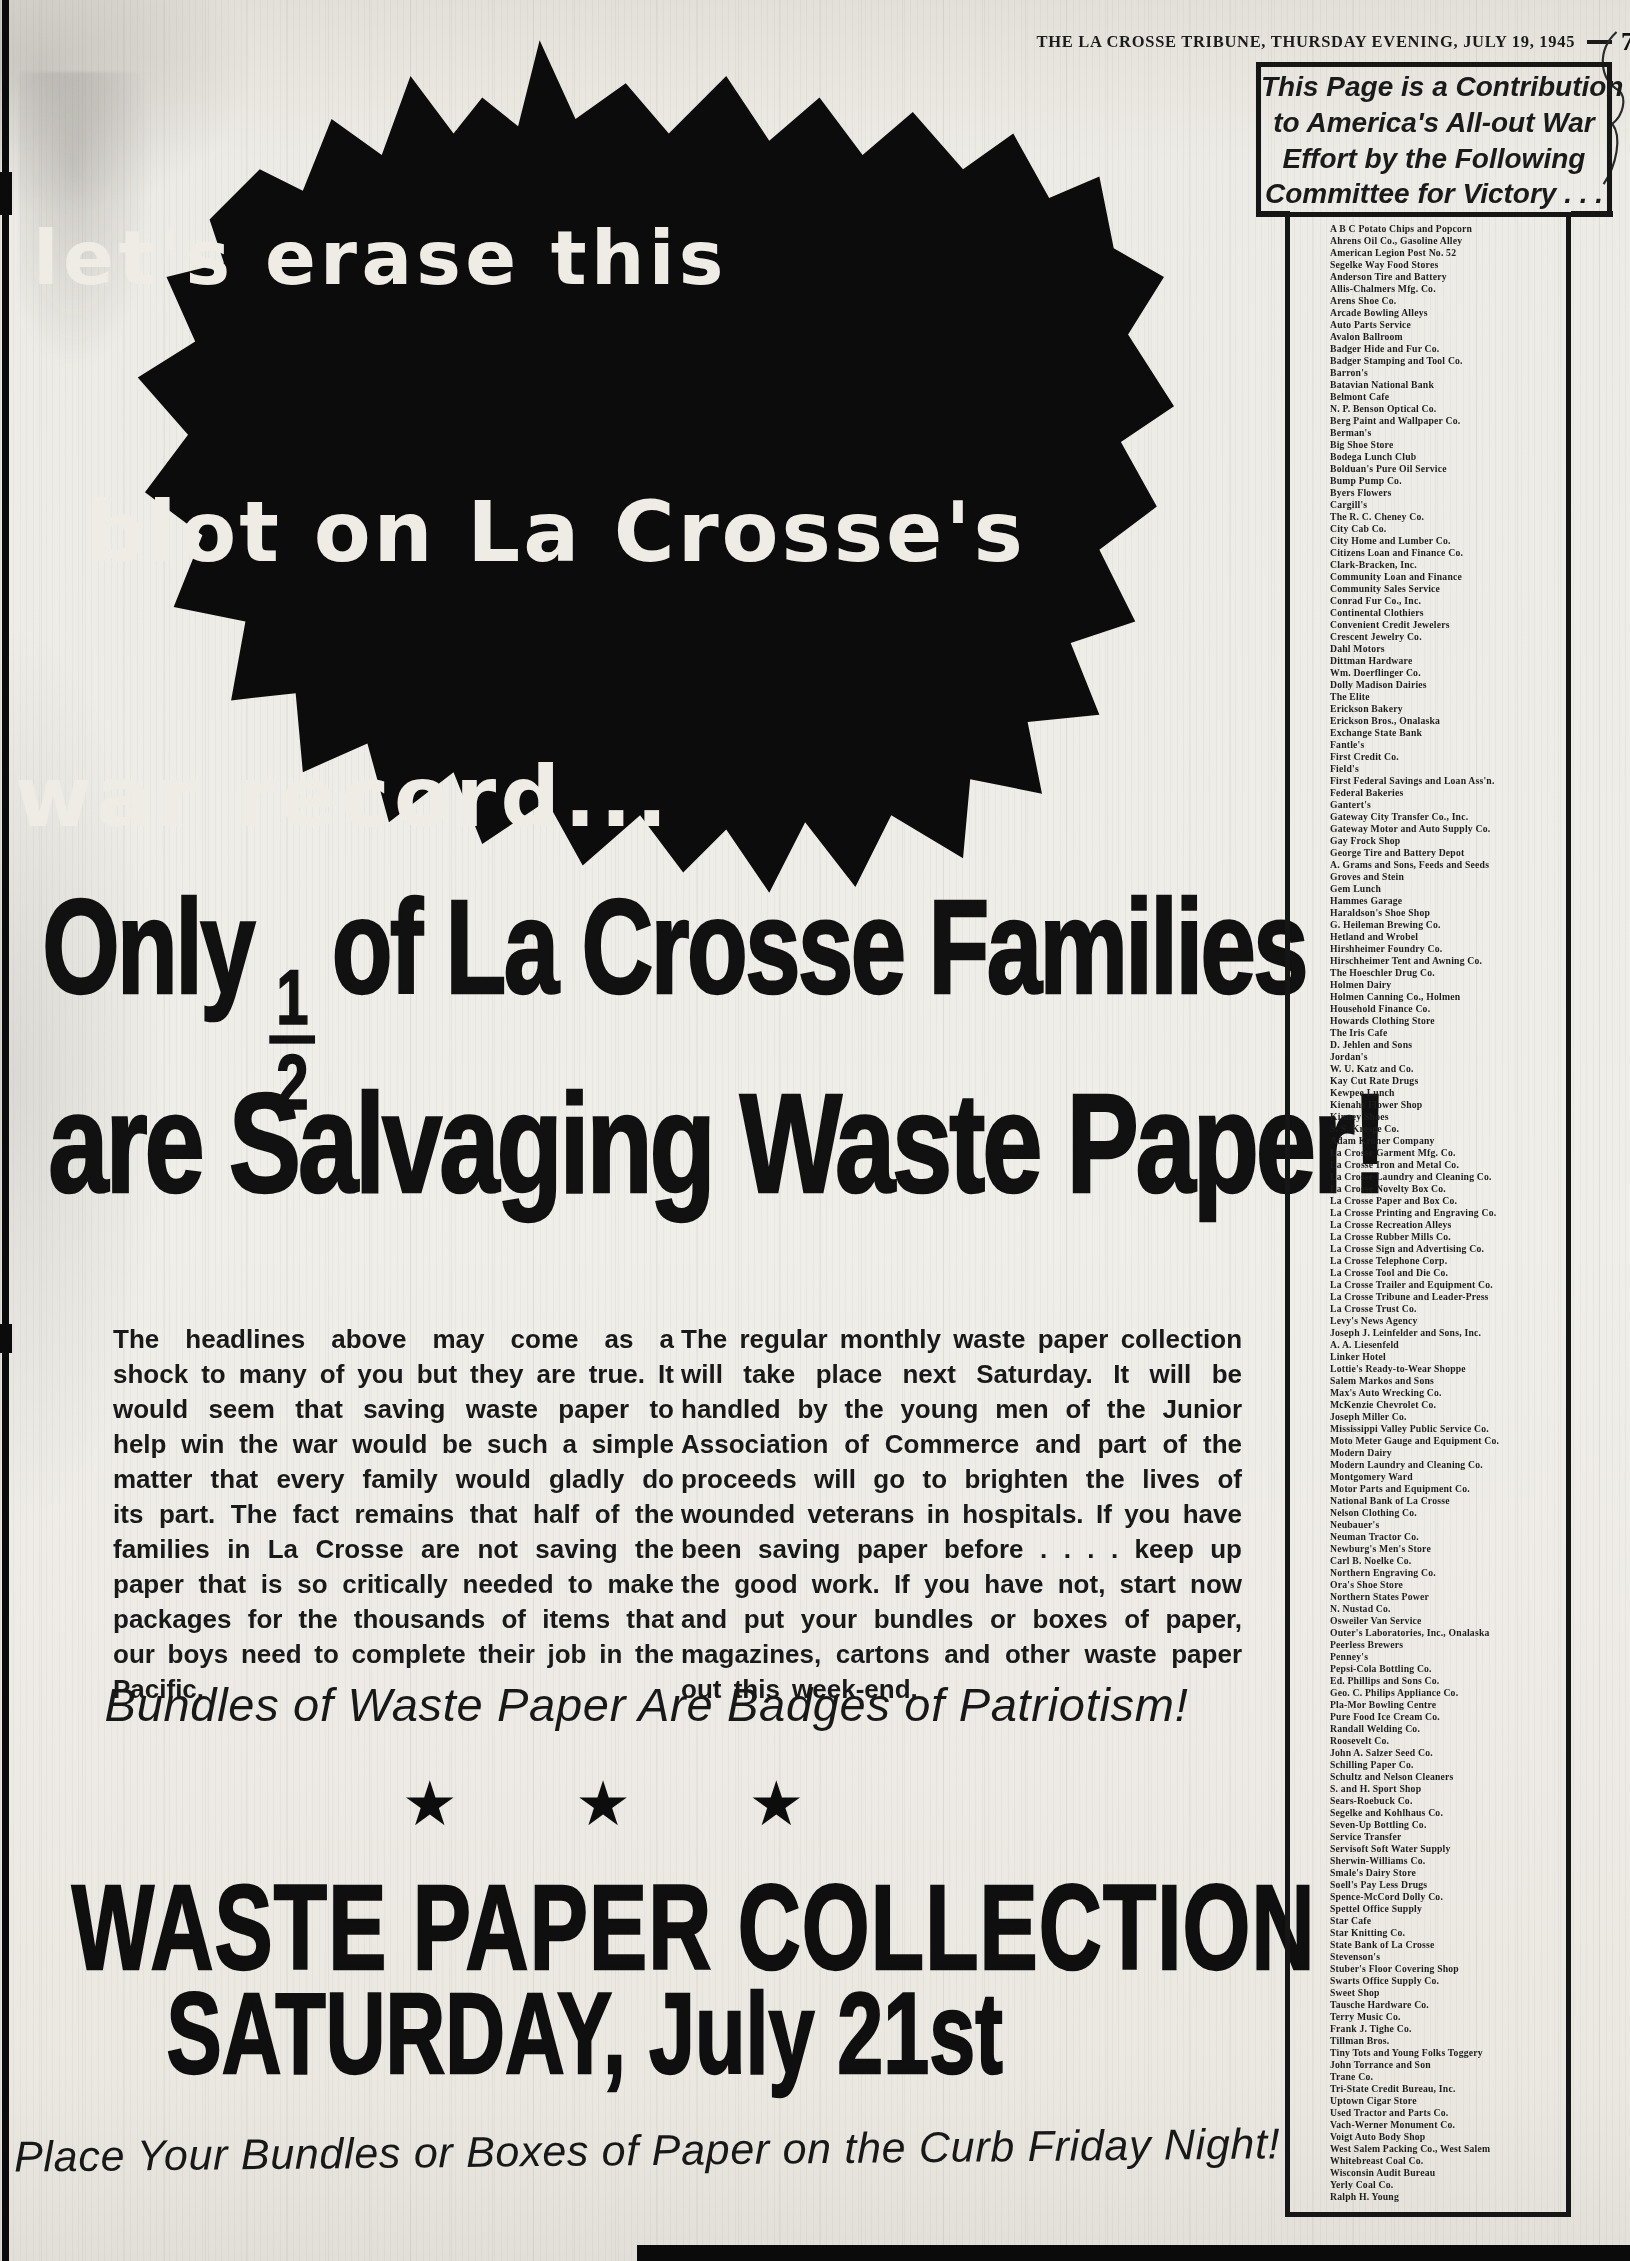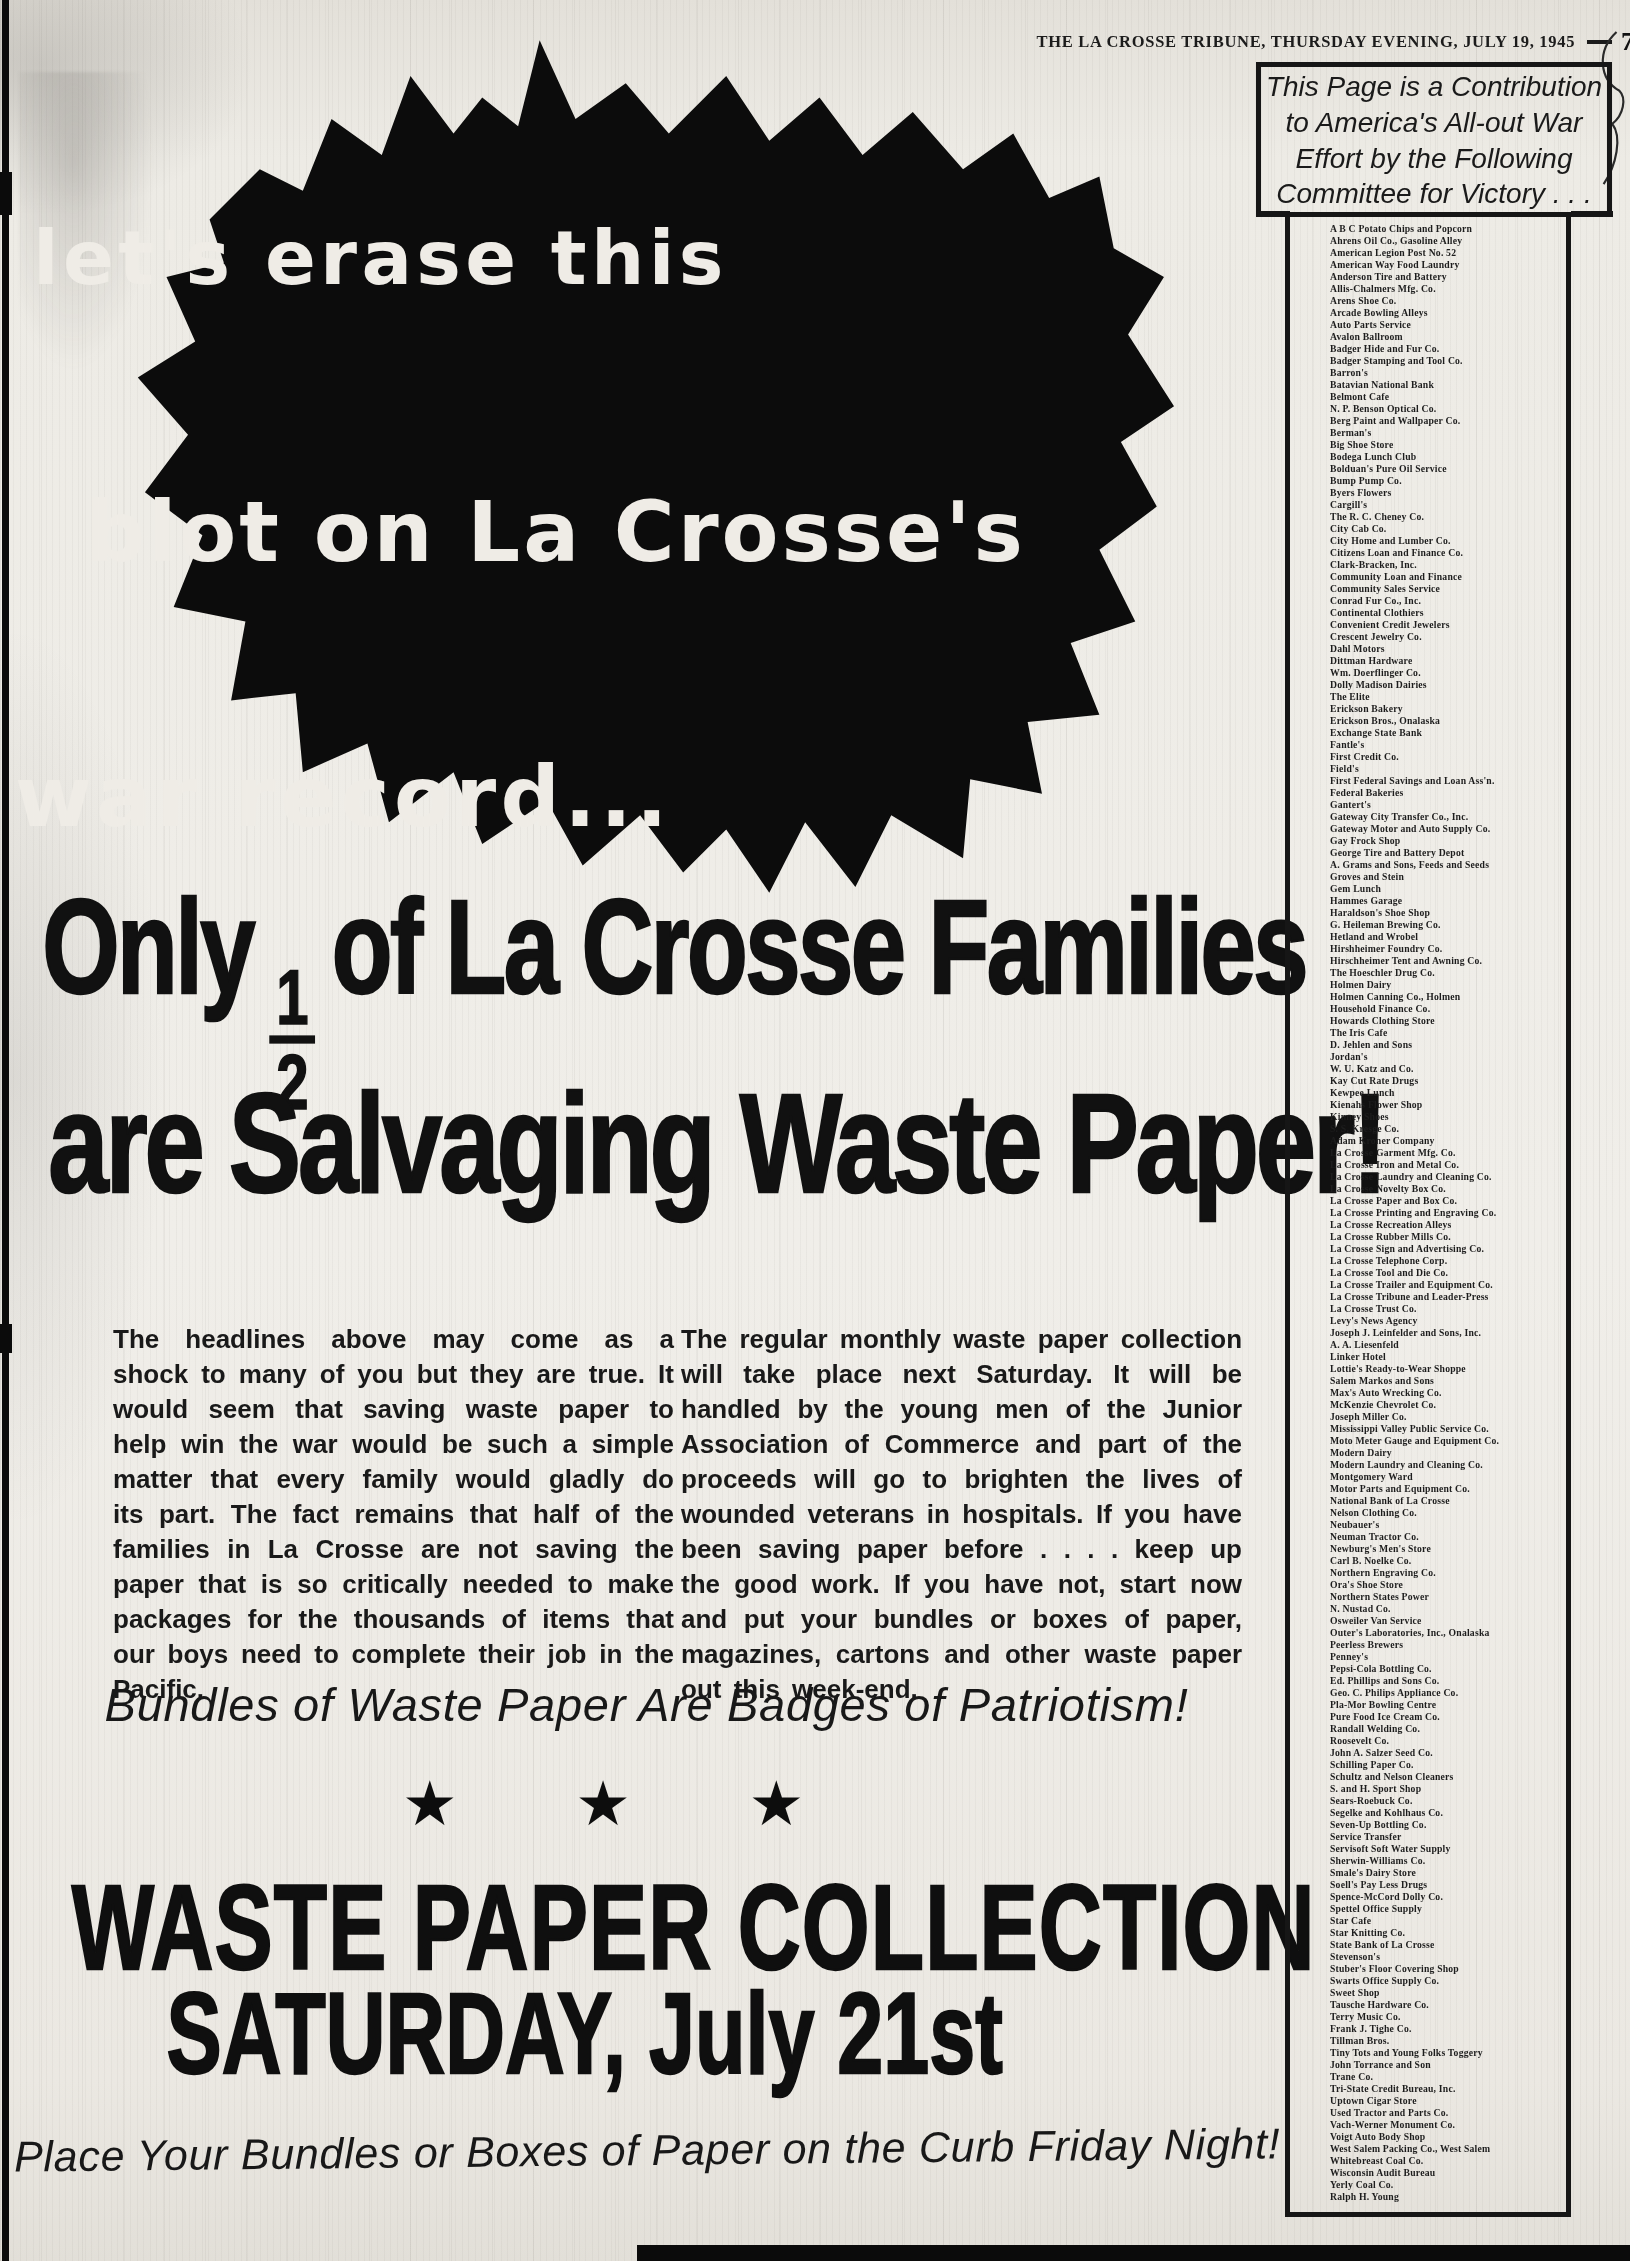--- a/index.html
+++ b/index.html
@@ -63,21 +63,21 @@
     transform:scaleX(.8) scaleY(1.1);transform-origin:359px center;-webkit-text-stroke:2.2px #0f0f0f;}
   .big2{position:absolute;left:0;top:1973px;width:1299px;text-align:center;white-space:nowrap;
     font-weight:700;font-size:106px;letter-spacing:0px;color:#0f0f0f;
     transform:scaleX(.78) scaleY(1.08);transform-origin:355px center;-webkit-text-stroke:2.2px #0f0f0f;}
   .footer-line{position:absolute;left:14.4px;top:2126px;width:1263px;text-align:center;white-space:nowrap;
     font-style:italic;font-weight:400;font-size:43px;letter-spacing:0.7px;color:#181818;transform:rotate(-.6deg);}
 
   
   .sb-head{position:absolute;left:1256px;top:62px;width:356px;height:155px;border:5.7px solid #161616;
     display:flex;flex-direction:column;justify-content:center;gap:5.7px;padding:4.3px 0 1.4px;}
-  .sb-head div{text-align:center;font-style:italic;font-weight:400;font-size:28px;line-height:30px;
+  .sb-head div{text-align:center;font-style:italic;font-weight:700;font-size:28px;line-height:30px;
     color:#1a1a1a;white-space:nowrap;}
   .sb-list{position:absolute;left:1285px;top:217px;width:286px;height:2000px;
     border-left:5.7px solid #161616;border-right:5.7px solid #161616;border-bottom:5.7px solid #161616;
     padding:5.7px 0 0 40px;overflow:hidden;}
   .sb-step-l{position:absolute;left:1256px;top:211px;width:34px;height:5.7px;background:#161616;}
   .sb-step-r{position:absolute;left:1571px;top:211px;width:42px;height:5.7px;background:#161616;}
   .biz{font-family:"Liberation Serif",serif;font-weight:700;font-size:9.7px;line-height:12px;
     white-space:nowrap;color:#1d1d1d;letter-spacing:0.2px;}
 
   .squiggle{position:absolute;left:1595px;top:29px;width:33px;height:158px;pointer-events:none;}
@@ -148,21 +148,21 @@
     <div>to America's All-out War</div>
     <div>Effort by the Following</div>
     <div>Committee for Victory . . .</div>
   </div>
   <div class="sb-step-l"></div>
   <div class="sb-step-r"></div>
   <div class="sb-list">
       <div class="biz">A B C Potato Chips and Popcorn</div>
       <div class="biz">Ahrens Oil Co., Gasoline Alley</div>
       <div class="biz">American Legion Post No. 52</div>
-      <div class="biz">American Way Food Laundry</div>
+      <div class="biz">Segelke Way Food Stores</div>
       <div class="biz">Anderson Tire and Battery</div>
       <div class="biz">Allis-Chalmers Mfg. Co.</div>
       <div class="biz">Arens Shoe Co.</div>
       <div class="biz">Arcade Bowling Alleys</div>
       <div class="biz">Auto Parts Service</div>
       <div class="biz">Avalon Ballroom</div>
       <div class="biz">Badger Hide and Fur Co.</div>
       <div class="biz">Badger Stamping and Tool Co.</div>
       <div class="biz">Barron's</div>
       <div class="biz">Batavian National Bank</div>

